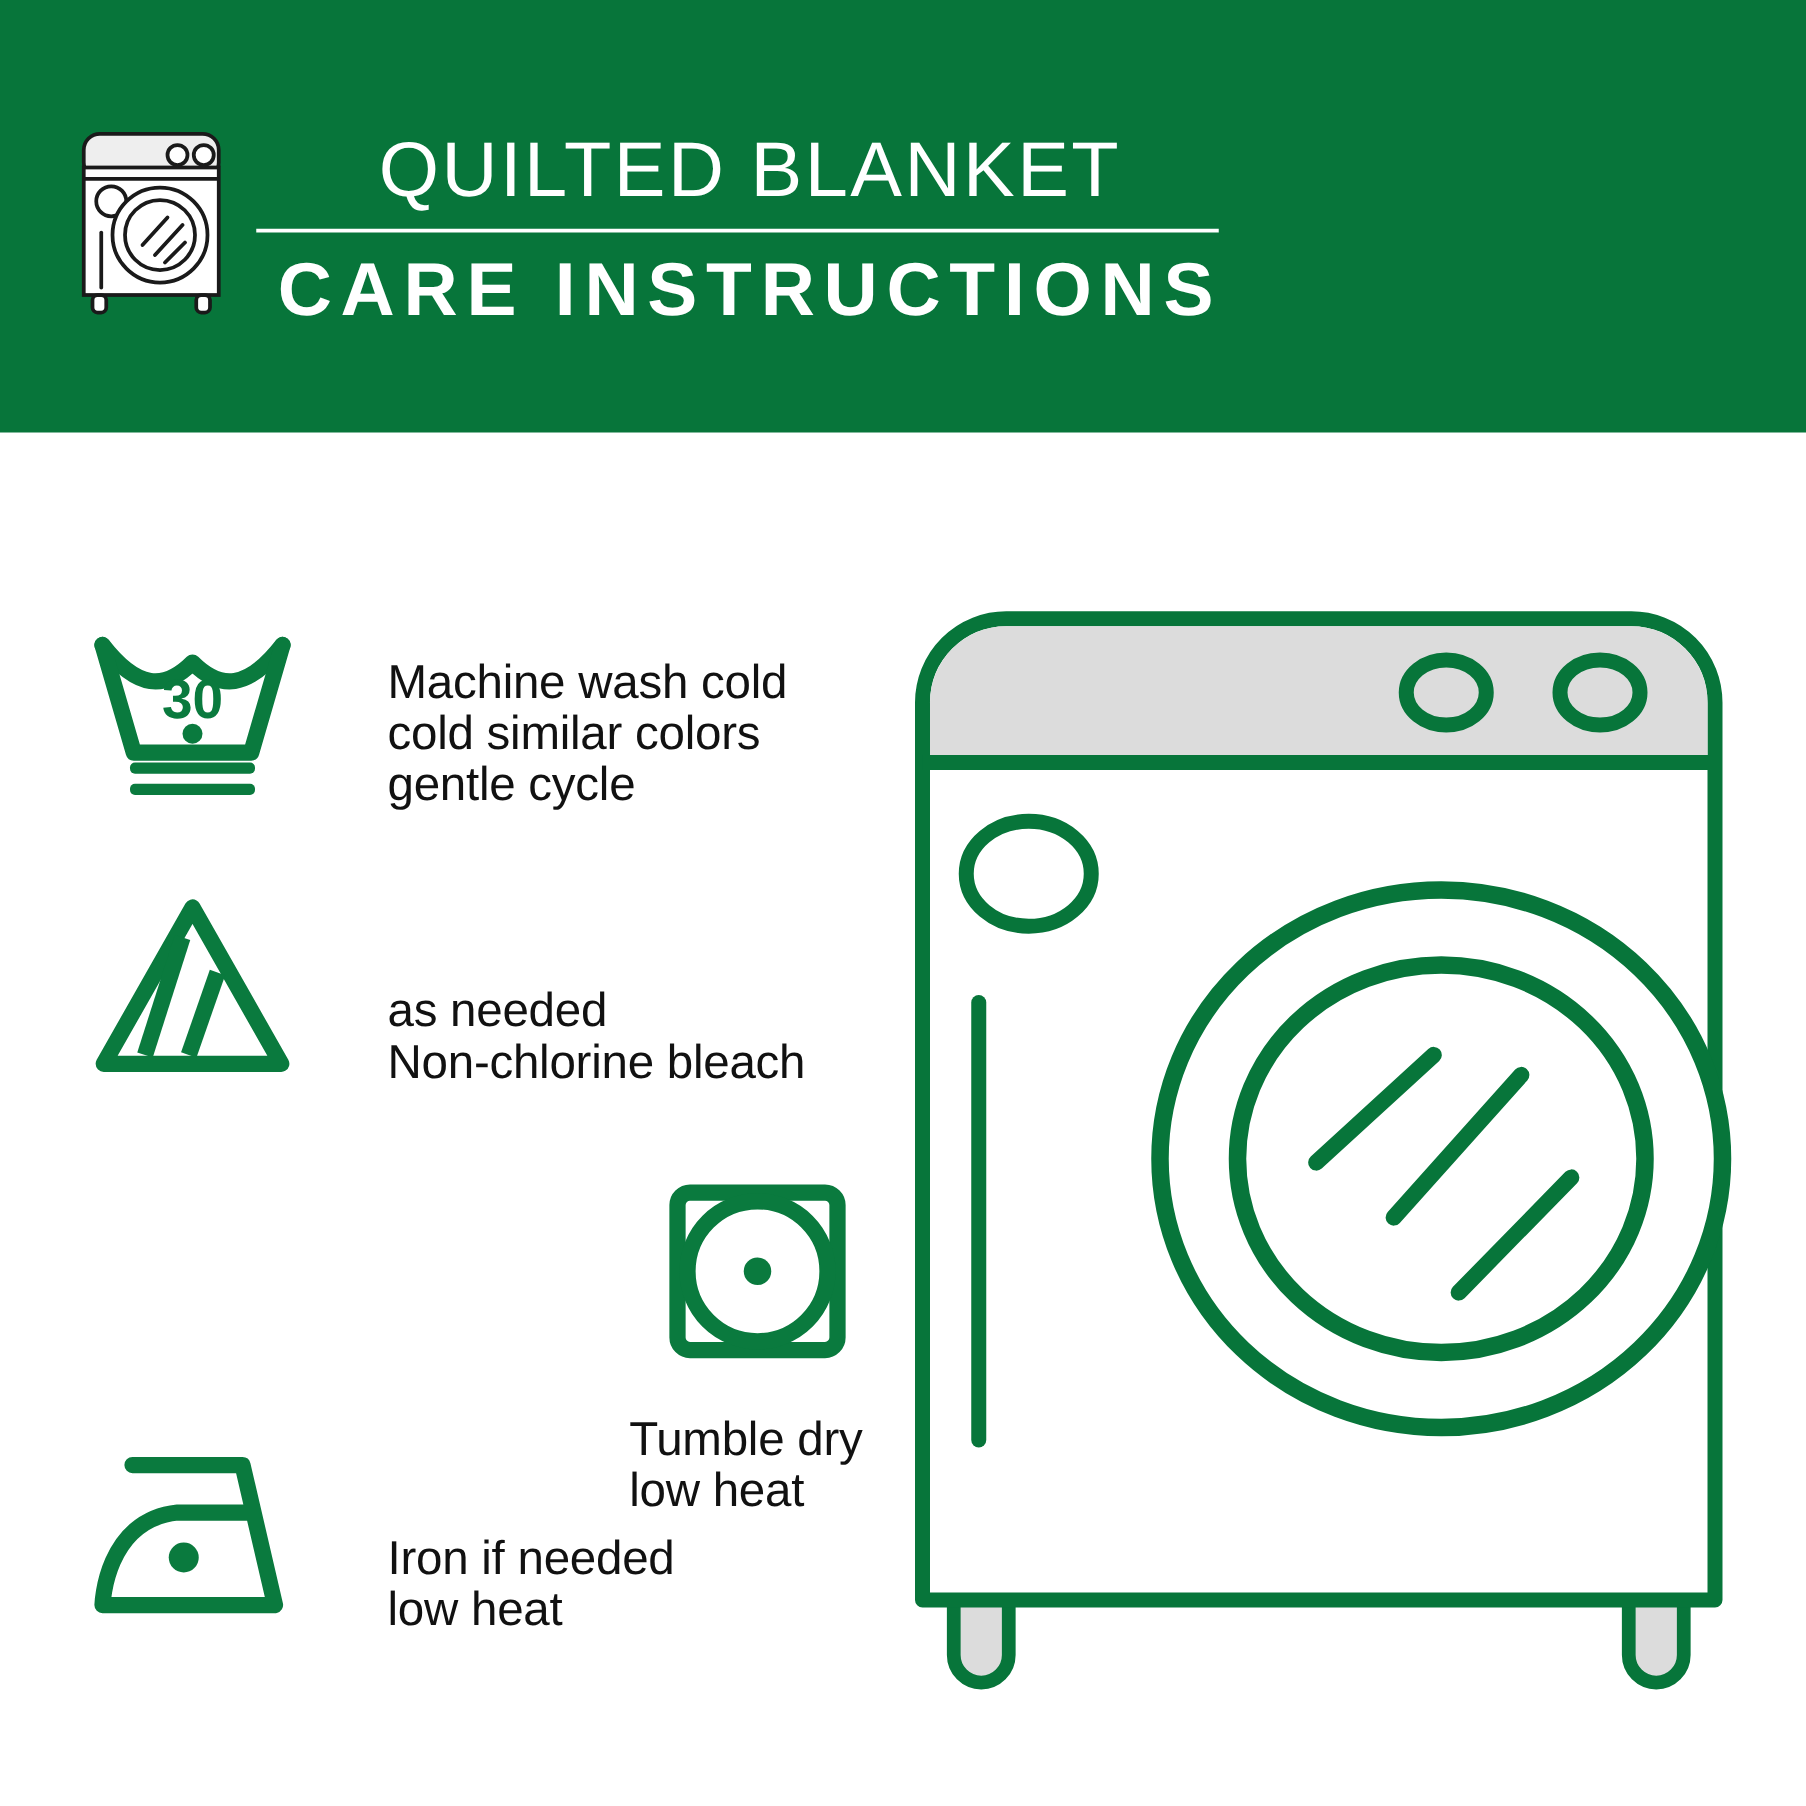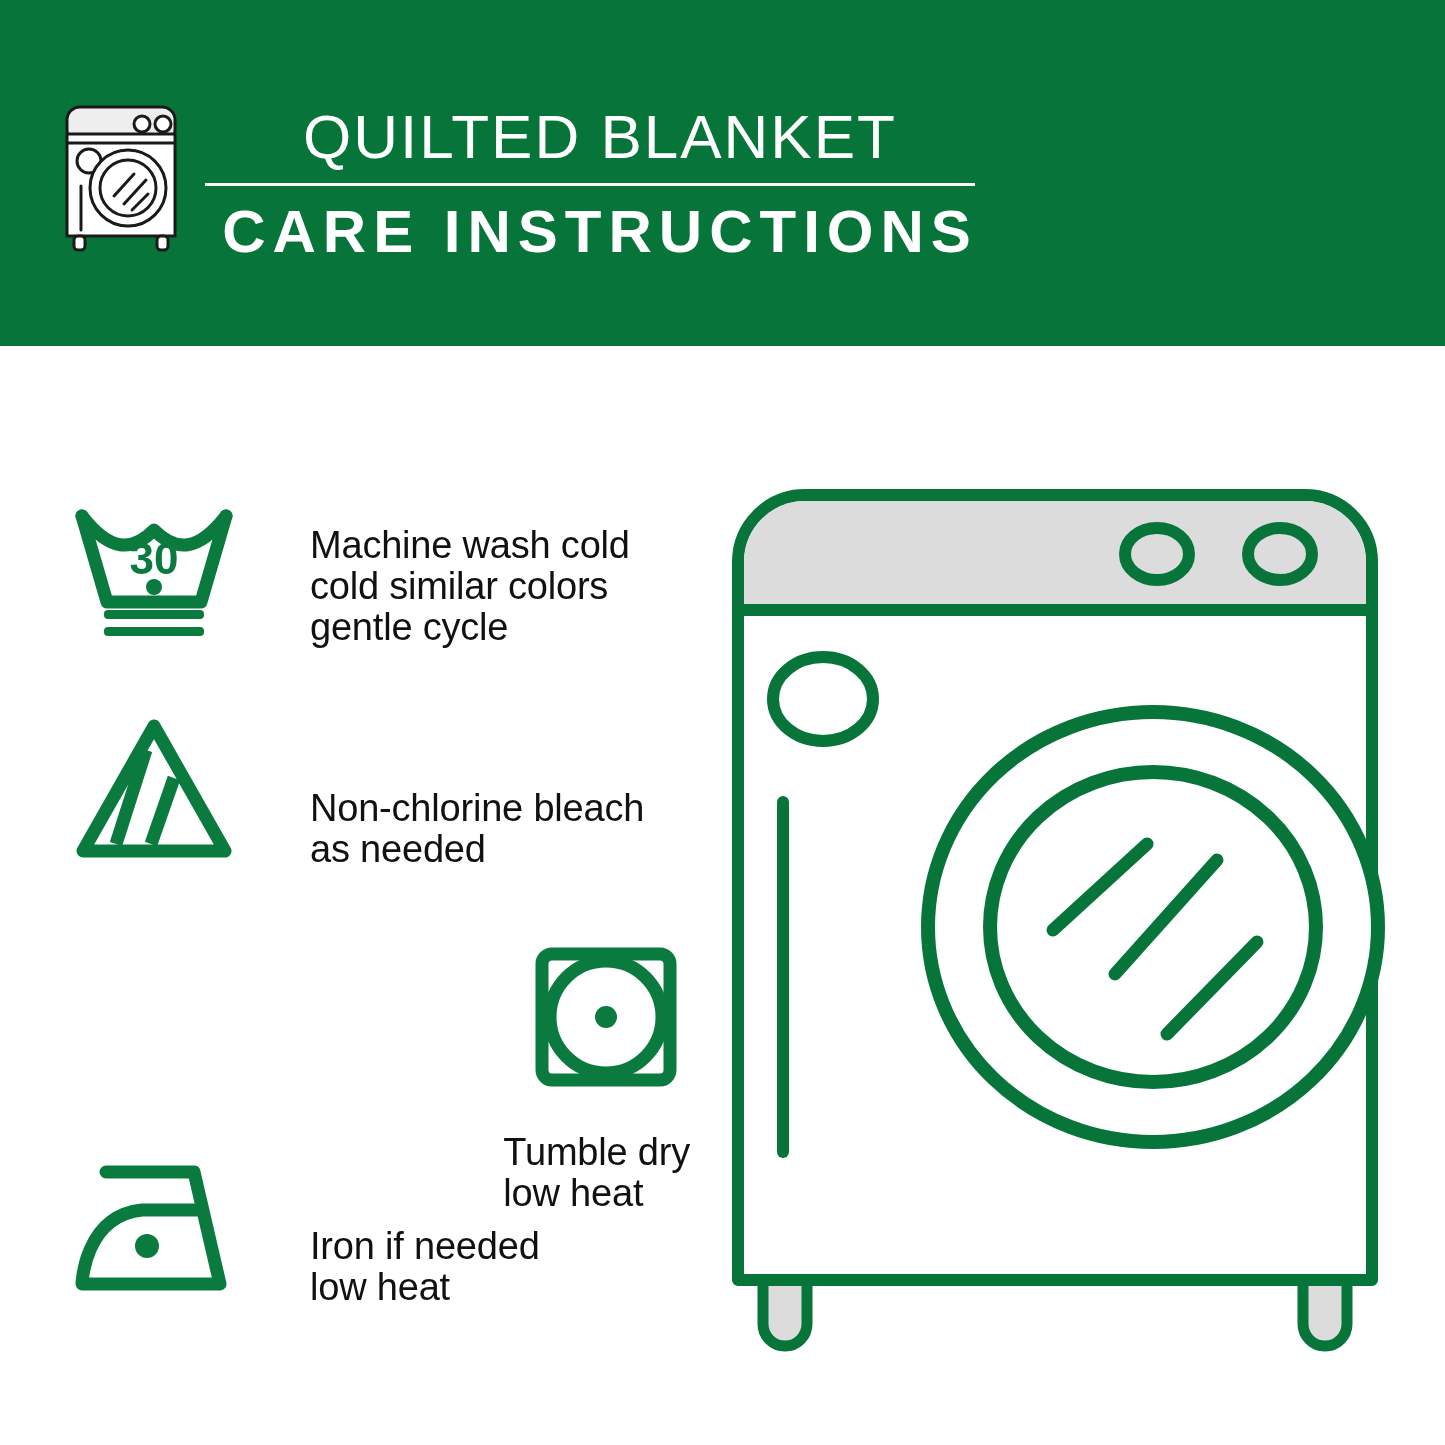--- a/index.html
+++ b/index.html
@@ -155,22 +155,22 @@
 
     <div class="care-row r1">
       <div class="care-icon">
         <svg viewBox="0 0 168 150" width="168" height="150" aria-hidden="true">
           <path d="M84 10 L155 135 L13 135 Z" fill="none" stroke="#0a7a3e" stroke-width="13" stroke-linejoin="round"></path>
           <line x1="76" y1="34" x2="46" y2="128" stroke="#0a7a3e" stroke-width="13" stroke-linecap="butt"></line>
           <line x1="104" y1="62" x2="81" y2="128" stroke="#0a7a3e" stroke-width="13" stroke-linecap="butt"></line>
         </svg>
       </div>
       <div class="care-text">
+        <div>as needed</div>
         <div>Non-chlorine bleach</div>
-        <div>as needed</div>
       </div>
     </div>
 
     <div class="care-row r2">
       <div class="care-icon">
         <svg viewBox="0 0 168 150" width="168" height="150" aria-hidden="true">
           <rect x="20" y="12" width="128" height="126" rx="10" fill="none" stroke="#0a7a3e" stroke-width="13"></rect>
           <circle cx="84" cy="75" r="56" fill="none" stroke="#0a7a3e" stroke-width="13"></circle>
           <circle cx="84" cy="75" r="11" fill="#0a7a3e"></circle>
         </svg>

